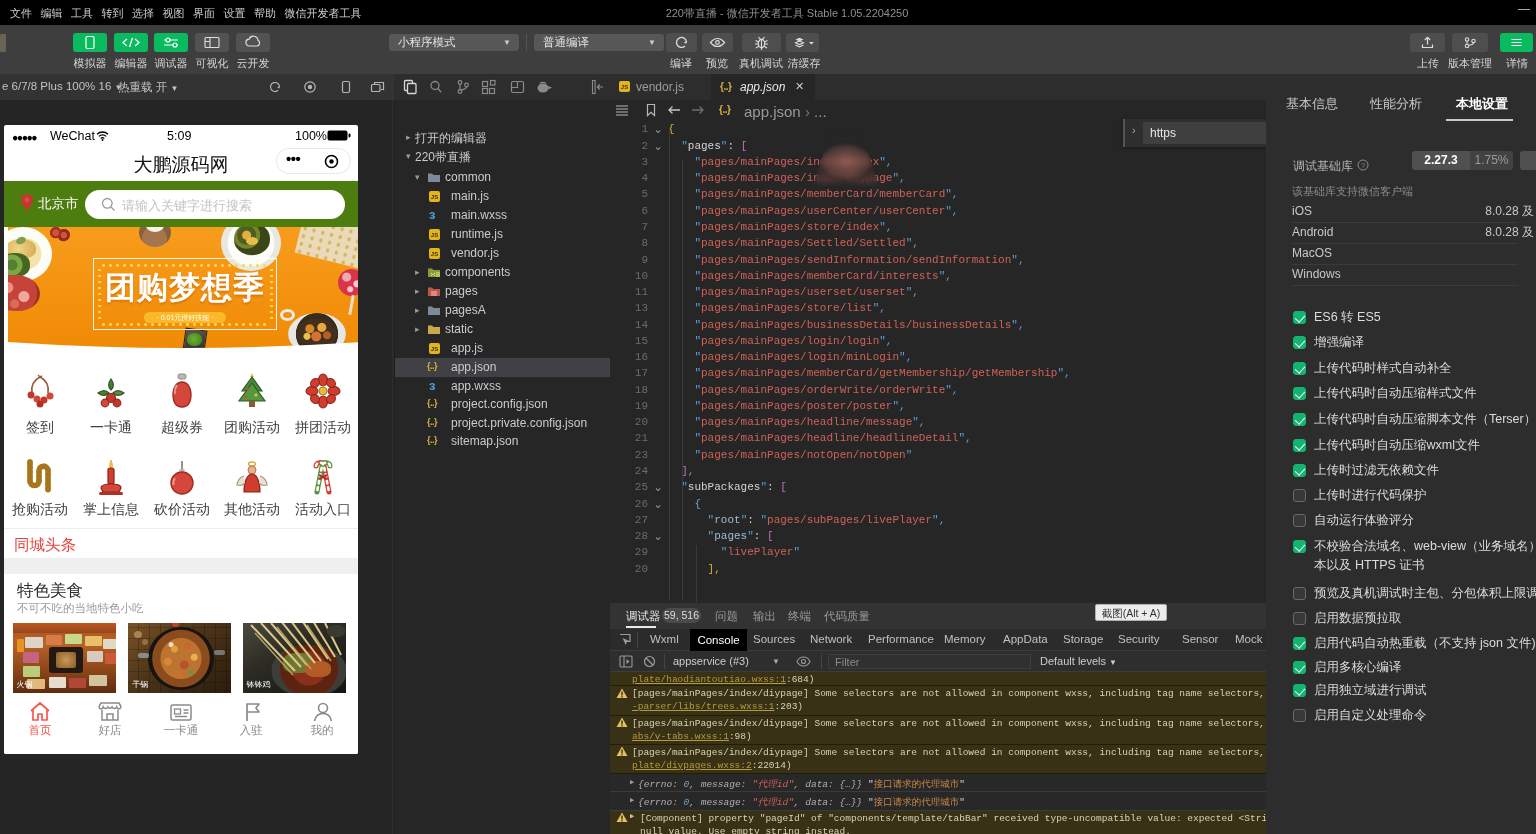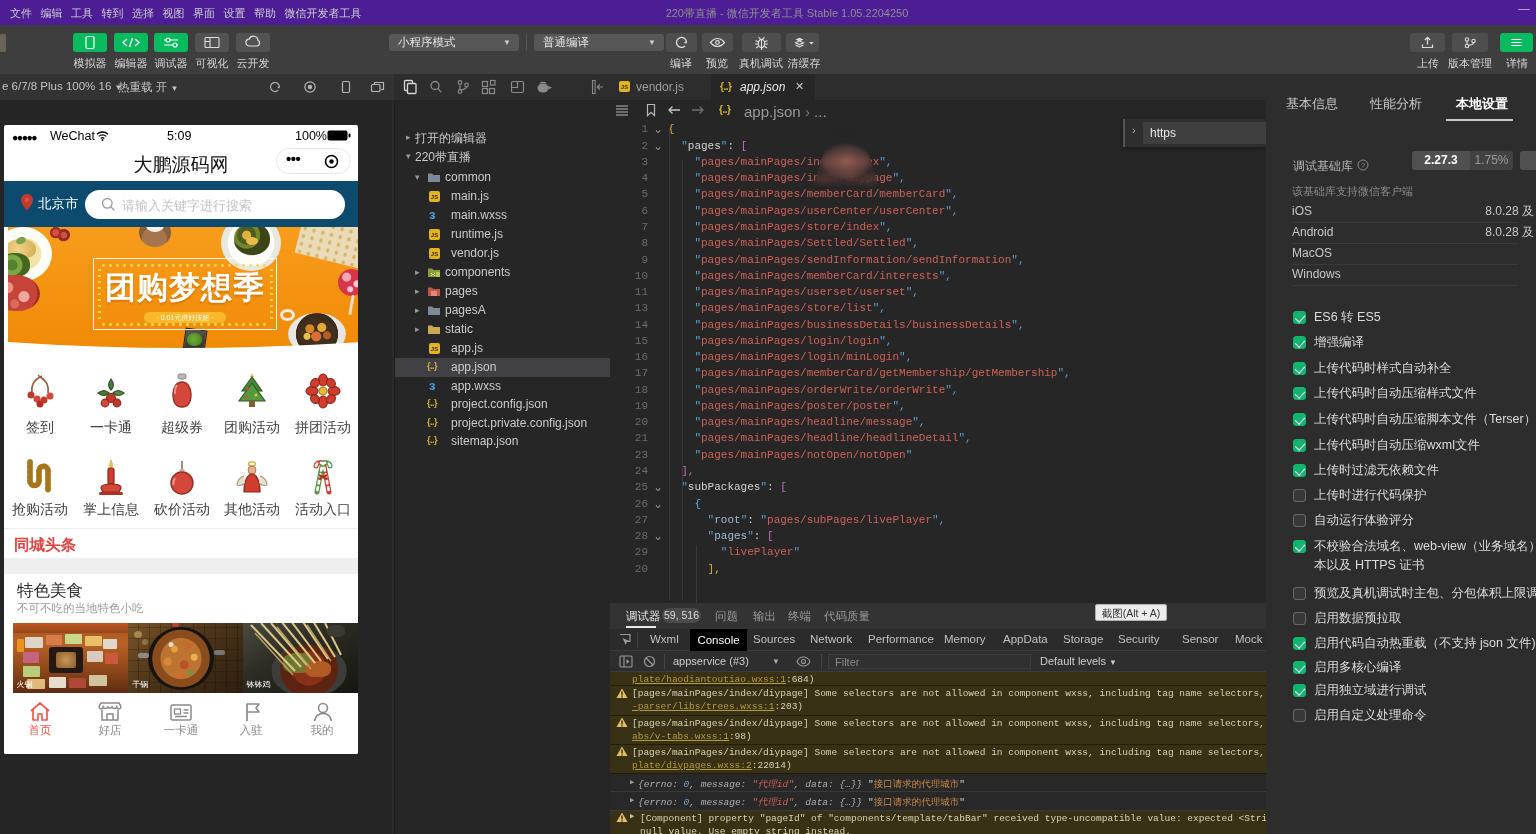--- a/index.html
+++ b/index.html
@@ -1,20 +1,20 @@
 <!DOCTYPE html>
 <html><head>
 <meta charset="utf-8">
 <style>
 *{margin:0;padding:0;box-sizing:border-box}
 html,body{width:1536px;height:834px;overflow:hidden;background:#2b2b2b;font-family:"Liberation Sans",sans-serif}
 .abs{position:absolute}
 #app{position:relative;width:1536px;height:834px}
 
-#menubar{position:absolute;left:0;top:0;width:1536px;height:25px;background:#4c1d95;color:#cdcdcd;font-size:12.5px}
+#menubar{position:absolute;left:0;top:0;width:1536px;height:25px;background:#000000;color:#cdcdcd;font-size:12.5px}
 #menubar .items{position:absolute;left:10px;top:6px;display:flex;gap:8.5px;white-space:nowrap;font-size:11px}
 #menubar .title{position:absolute;left:38px;right:0;top:6px;text-align:center;color:#8f8f8f;font-size:11px}
 #menubar .min{position:absolute;right:6px;top:2px;color:#bbb;font-size:12px}
 
 #toolbar{position:absolute;left:0;top:25px;width:1536px;height:49px;background:#3e3e3e}
 .tbtn{position:absolute;top:8px;height:19px;border-radius:3px;background:#525252}
 .tbtn.green{background:#09bb5e}
 .tlabel{position:absolute;top:31px;font-size:11px;color:#d6d6d6;text-align:center}
 .tdrop{position:absolute;top:9px;height:17px;background:#575757;border-radius:3px;color:#e3e3e3;font-size:11.5px;line-height:17px;padding-left:9px}
 .tdrop .car{position:absolute;right:8px;top:0;color:#ccc;font-size:8px}
@@ -73,33 +73,33 @@
 .rrow{position:absolute;left:26px;width:226px;height:21px;font-size:12px;color:#c8c8c8;border-bottom:1px solid #3a3a3a;line-height:19px}
 .rrow .rv{position:absolute;right:-16px;white-space:nowrap}
 .cbrow{position:absolute;left:27px;width:400px;white-space:nowrap}
 .cb{display:inline-block;width:13px;height:13px;border-radius:3px;background:#383838;border:1.5px solid #6a6a6a;vertical-align:top;margin-top:1px}
 .cb.on{background:#13b470;border-color:#13b470;position:relative}
 .cb.on::after{content:"";position:absolute;left:3px;top:1px;width:5px;height:8px;border:solid #fff;border-width:0 1.8px 1.8px 0;transform:rotate(42deg)}
 .cbl{display:inline-block;margin-left:8px;font-size:12.5px;color:#dcdcdc;white-space:nowrap;line-height:19px;vertical-align:top;margin-top:-2px}
 
 #statusbar{position:absolute;left:0;top:0;width:354px;height:25px;color:#000}
 #navrow{position:absolute;left:0;top:25px;width:354px;height:31px}
-#redbar{position:absolute;left:0;top:56px;width:354px;height:46px;background:#0c4a6e}
+#redbar{position:absolute;left:0;top:56px;width:354px;height:46px;background:#4d7c0f}
 #banner{position:absolute;left:4px;top:102px;width:354px;height:125px;background:linear-gradient(180deg,#f89c1c,#f08a05);overflow:hidden}
 #banner .fr{position:absolute;left:85px;top:31px;width:184px;height:72px;border:1.5px solid rgba(255,255,255,.9)}
 #banner .dots{position:absolute;height:3px;background-image:radial-gradient(circle,#ffd64f 1.2px,transparent 1.6px);background-size:7px 3px}
 #banner .big{position:absolute;left:0;width:354px;top:40px;text-align:center;color:#fff;font-size:31px;font-weight:bold;letter-spacing:1px;text-shadow:0 2px 2px rgba(180,90,0,.45)}
 #banner .pill{position:absolute;left:136px;top:85px;width:82px;height:11px;background:#fbb929;border-radius:6px;color:#fff;font-size:7px;text-align:center;line-height:11px}
 .gi{position:absolute;width:40px;height:40px}
 .glabel{position:absolute;width:70px;text-align:center;font-size:14px;color:#404040}
 #grid{position:absolute;left:0;top:227px;width:354px;height:203px;background:#fff}
-#tctt{position:absolute;left:10px;top:410px;font-size:15.5px;font-weight:bold;color:#e64340}
+#tctt{position:absolute;left:10px;top:410px;font-size:15.5px;font-weight:normal;color:#e64340}
 #grayband{position:absolute;left:0;top:433px;width:354px;height:16px;background:#efefef}
 #foods{position:absolute;left:0;top:449px;width:354px;height:180px;background:#fff}
-.fimg{position:absolute;top:49px;width:124px;height:70px;overflow:hidden}
+.fimg{position:absolute;top:49px;width:103px;height:70px;overflow:hidden}
 .fimg .lb{position:absolute;left:4px;bottom:3px;color:#fff;font-size:8px}
 .tbi{position:absolute;width:26px;height:24px}
 .tbl{position:absolute;width:60px;text-align:center;font-size:11.5px;color:#8a8a8a;top:149px}
 .tbl.on{color:#f4574a}
 </style>
 </head>
 <body>
 <div id="app">
   <div id="menubar">
     <div class="items">

